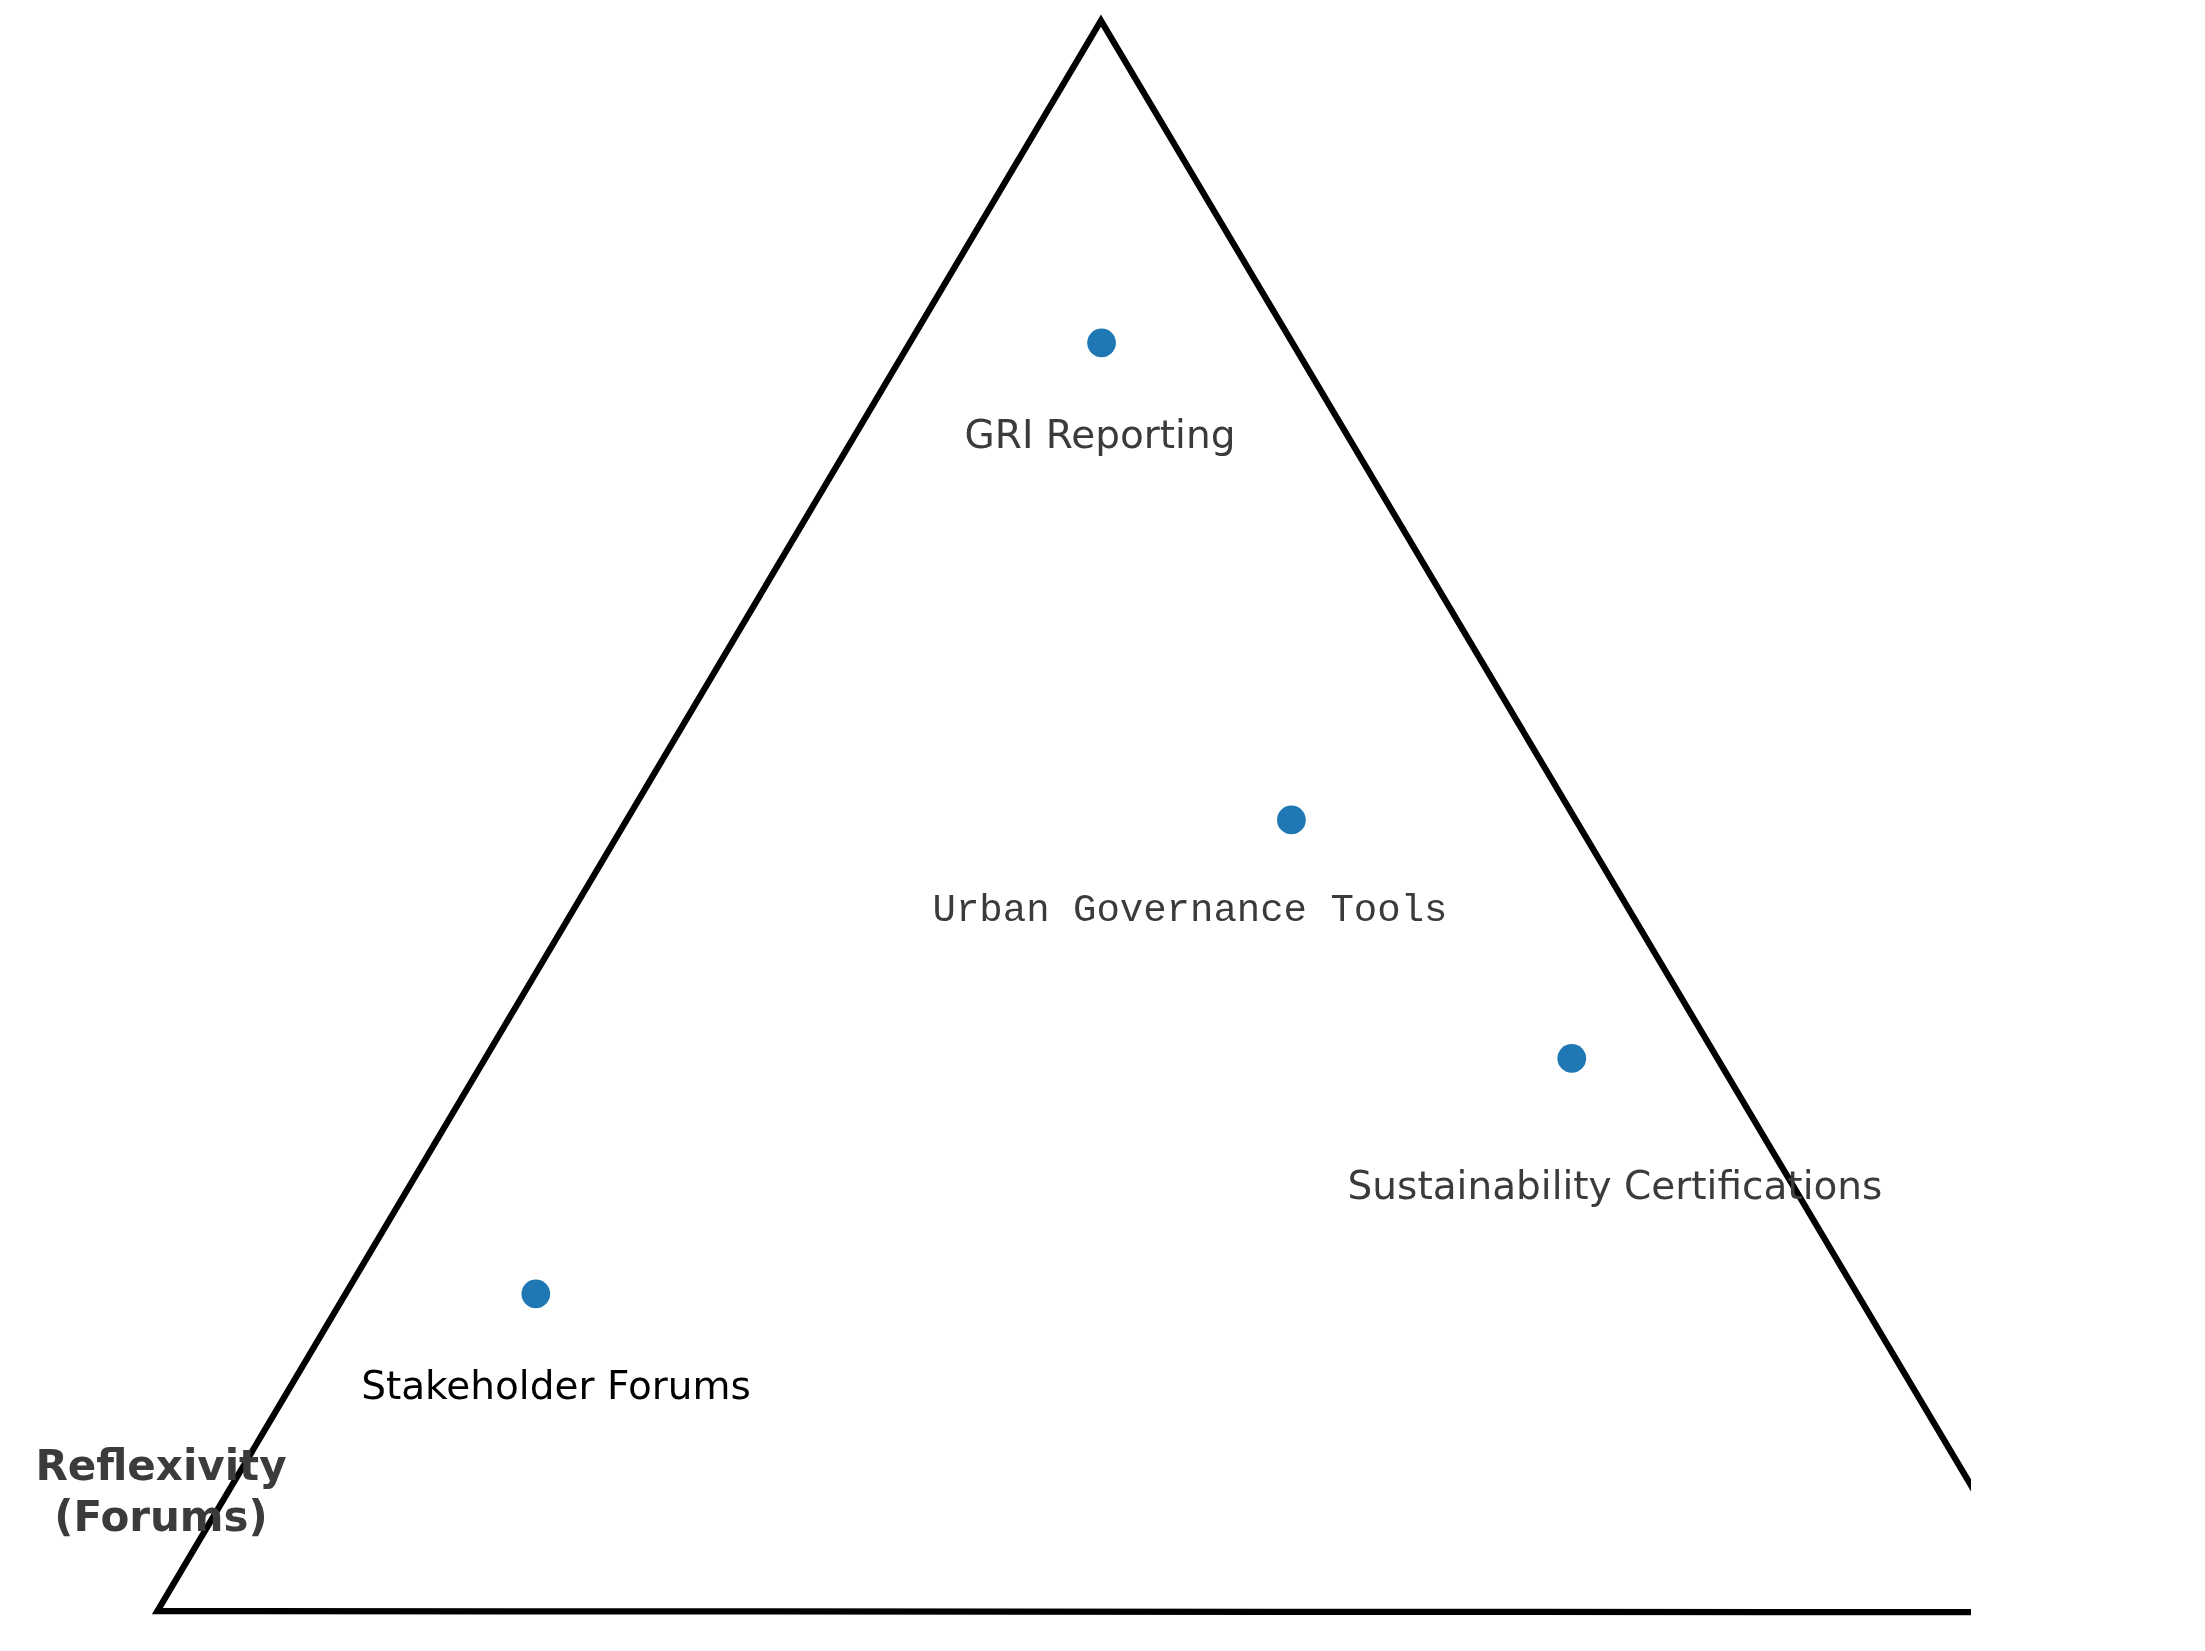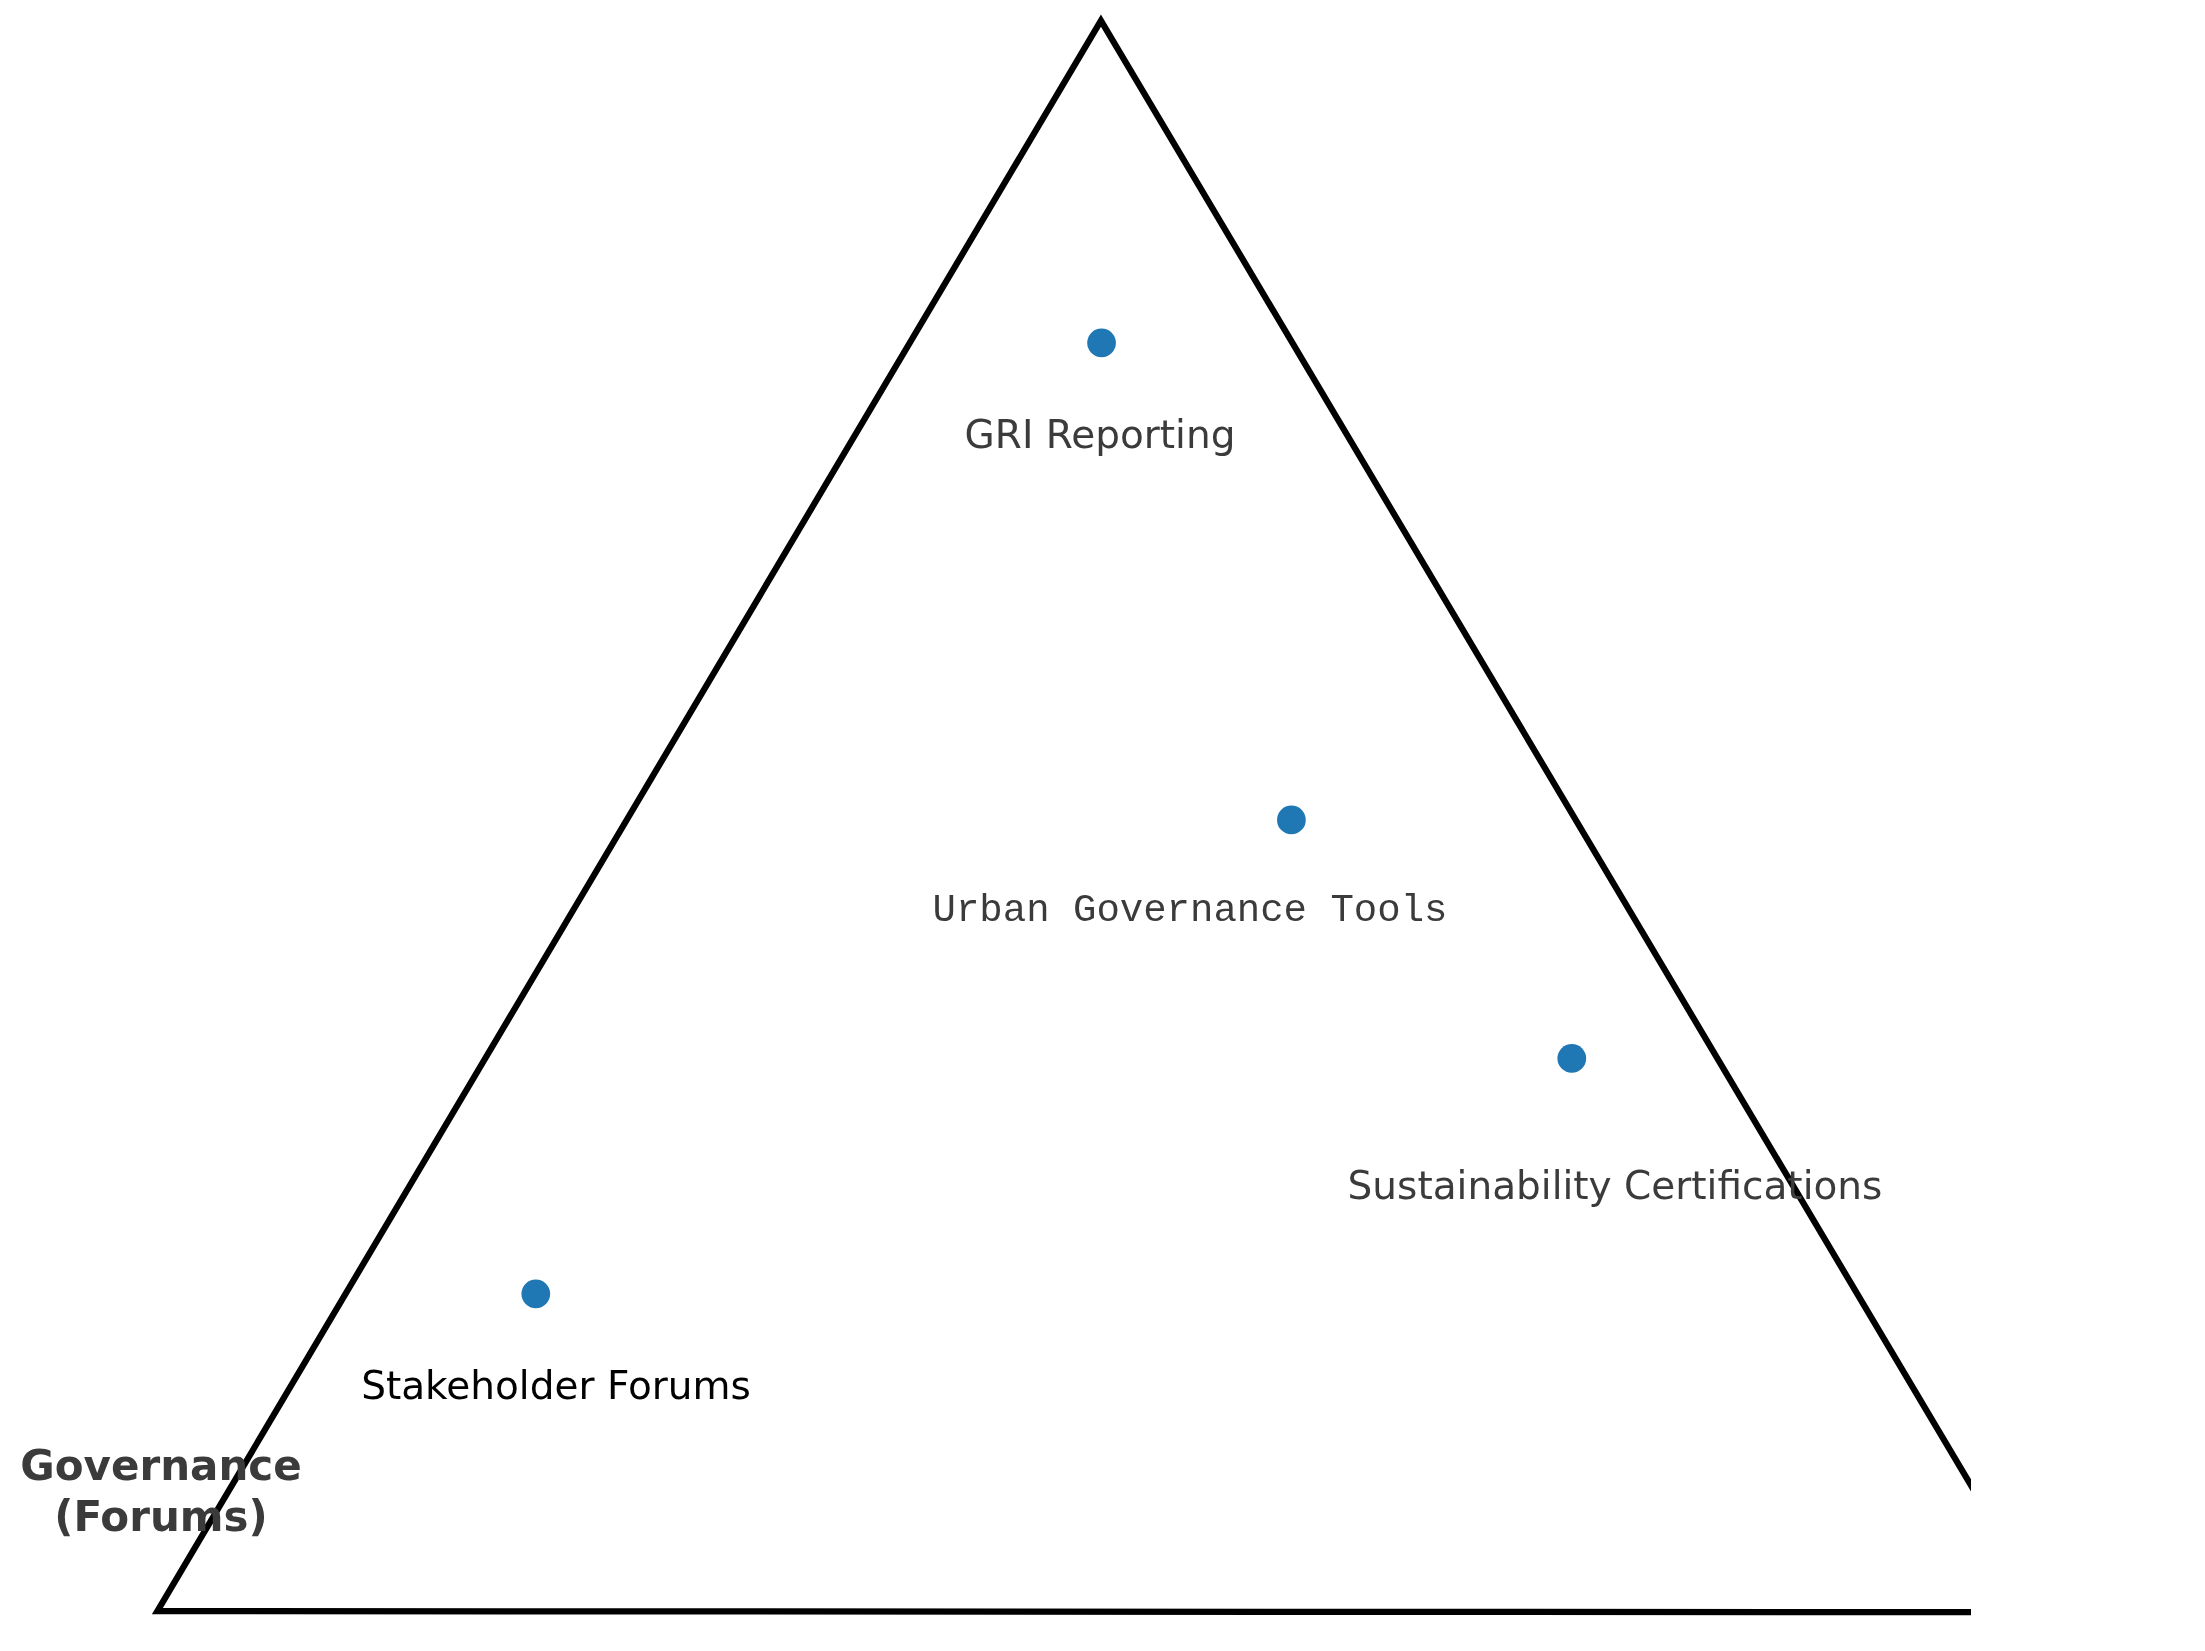--- a/index.html
+++ b/index.html
@@ -69,19 +69,19 @@
   </svg>
 
   <div id="point-labels">
       <div class="point-label" style="left: 1100px; top: 415px; color: rgb(59, 59, 59);">GRI Reporting</div>
       <div class="point-label" style="left: 1190px; top: 892px; color: rgb(59, 59, 59); font-family: Liberation Mono, monospace;">Urban Governance Tools</div>
       <div class="point-label" style="left: 1615px; top: 1130px; color: rgb(59, 59, 59); margin-top: 36px;">Sustainability Certifications</div>
       <div class="point-label" style="left: 556px; top: 1366px; color: #000000;">Stakeholder Forums</div>
     </div>
 
   <div class="corner-label" id="corner-label-left" style="left: 161px; top: 1440px; color: rgb(59, 59, 59);">
-    <span>Governance</span>
+    <span>Reflexivity</span>
     <span>(Forums)</span>
   </div>
 
 
 </div>
 
 
 </body></html>

